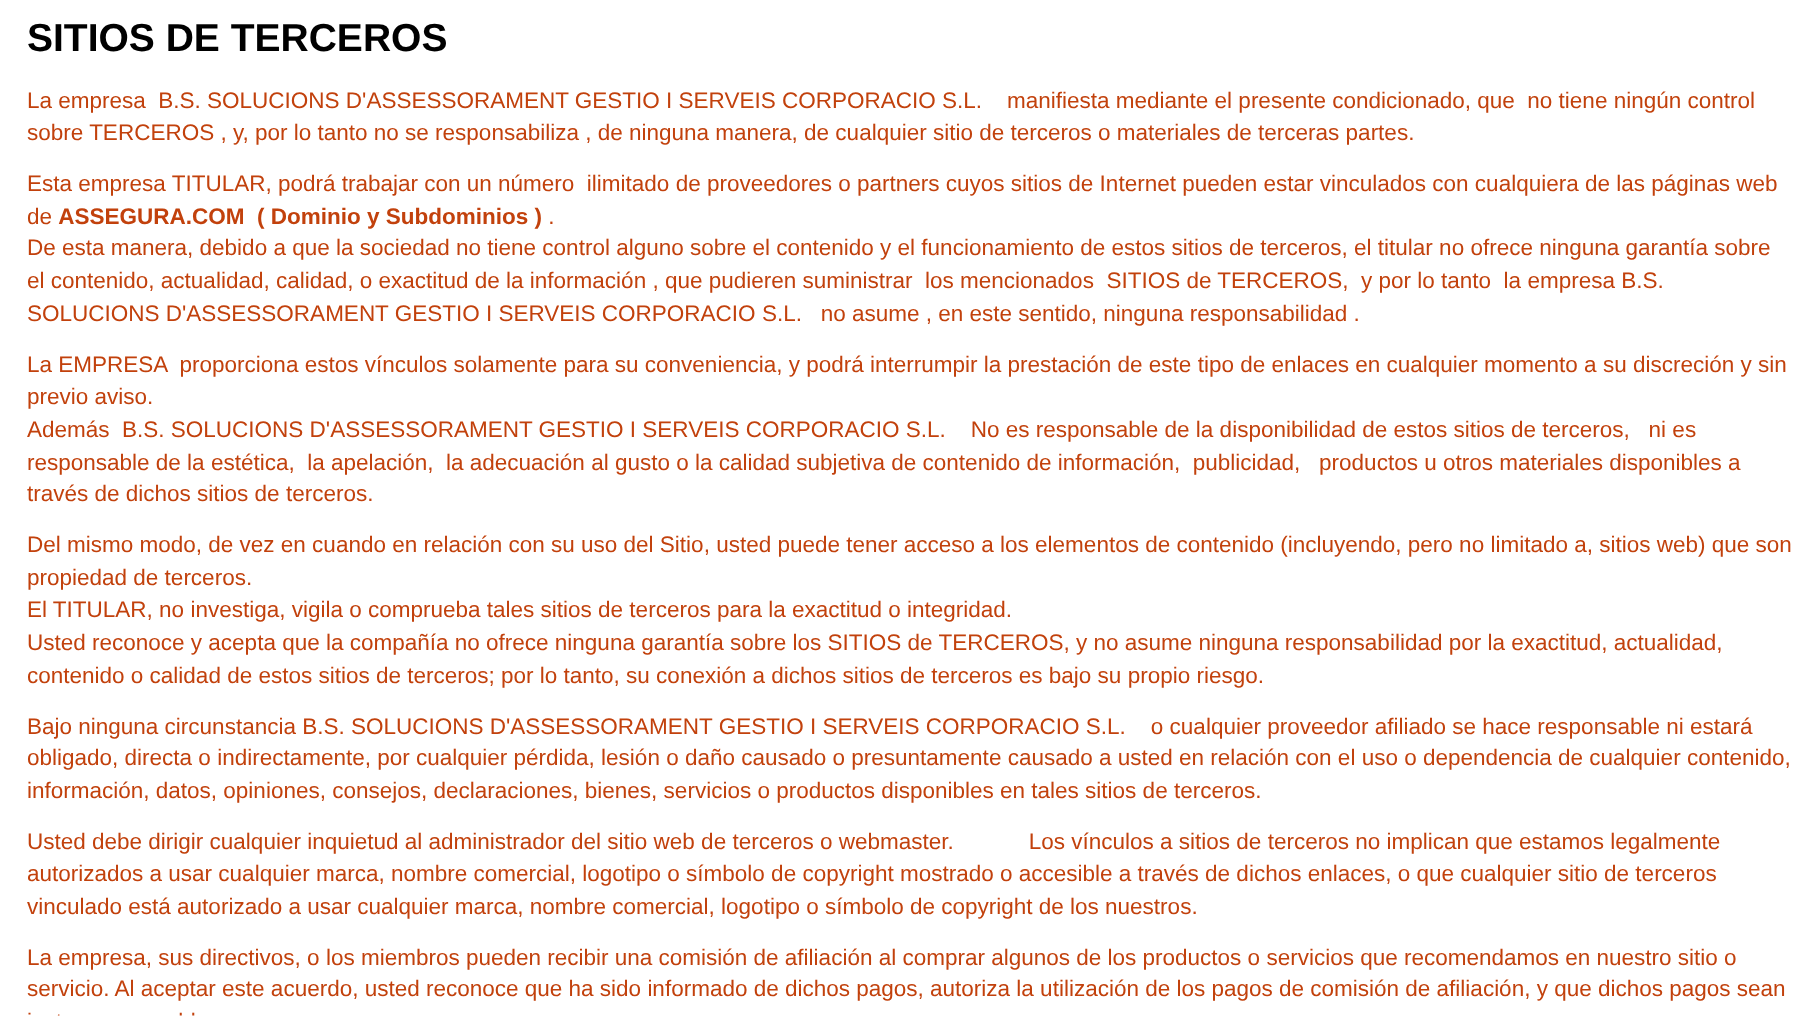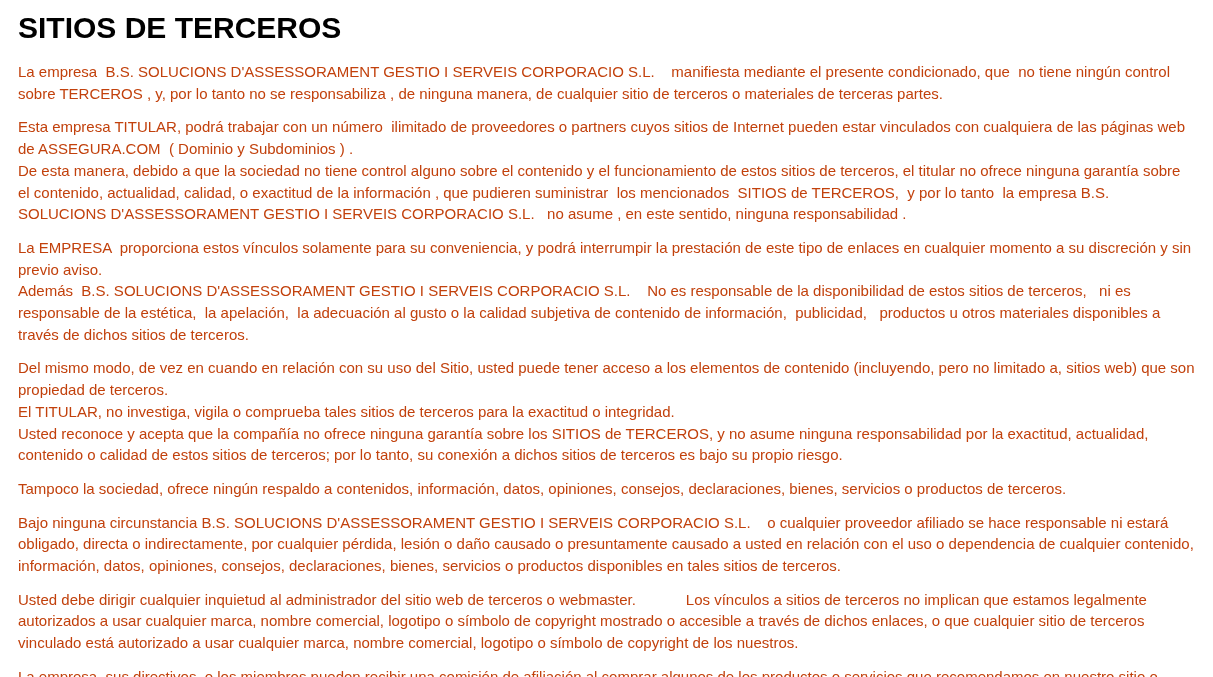--- a/index.html
+++ b/index.html
@@ -16,53 +16,52 @@
     font-family: "Liberation Sans", sans-serif;
   }
   .page {
     box-sizing: border-box;
     width: 1213px;
     height: 677px;
     padding: 4px 18px 0 18px;
   }
   h1.doc-title {
     font-family: "Liberation Sans", sans-serif;
-    font-size: 30px;
+    font-size: 26px;
     font-weight: 700;
     letter-spacing: 0;
     margin: 7px 0 0 0;
     line-height: 1.1;
     color: #000000;
   }
   .doc-body {
     margin-top: 17px;
   }
   p.para {
     font-size: 15px;
     line-height: 21.7px;
     margin: 0 0 12px 0;
     white-space: pre-wrap;
     color: #c2410c;
   }
   p.para b {
-    font-weight: 400;
+    font-weight: 700;
   }
 </style>
 </head>
 <body>
 
 <div class="page">
   <h1 class="doc-title">SITIOS DE TERCEROS</h1>
   <div class="doc-body" id="doc-body">
       <p class="para"><span>La empresa  B.S. SOLUCIONS D'ASSESSORAMENT GESTIO I SERVEIS CORPORACIO S.L.    manifiesta mediante el presente condicionado, que  no tiene ningún control sobre TERCEROS , y, por lo tanto no se responsabiliza , de ninguna manera, de cualquier sitio de terceros o materiales de terceras partes.</span></p>
       <p class="para"><span>Esta empresa TITULAR, podrá trabajar con un número  ilimitado de proveedores o partners cuyos sitios de Internet pueden estar vinculados con cualquiera de las páginas web de </span><b>ASSEGURA.COM  ( Dominio y Subdominios )</b><span> .
 De esta manera, debido a que la sociedad no tiene control alguno sobre el contenido y el funcionamiento de estos sitios de terceros, el titular no ofrece ninguna garantía sobre  el contenido, actualidad, calidad, o exactitud de la información , que pudieren suministrar  los mencionados  SITIOS de TERCEROS,  y por lo tanto  la empresa B.S. SOLUCIONS D'ASSESSORAMENT GESTIO I SERVEIS CORPORACIO S.L.   no asume , en este sentido, ninguna responsabilidad .</span></p>
       <p class="para"><span>La EMPRESA  proporciona estos vínculos solamente para su conveniencia, y podrá interrumpir la prestación de este tipo de enlaces en cualquier momento a su discreción y sin previo aviso.
 Además  B.S. SOLUCIONS D'ASSESSORAMENT GESTIO I SERVEIS CORPORACIO S.L.    No es responsable de la disponibilidad de estos sitios de terceros,   ni es responsable de la estética,  la apelación,  la adecuación al gusto o la calidad subjetiva de contenido de información,  publicidad,   productos u otros materiales disponibles a través de dichos sitios de terceros.</span></p>
       <p class="para"><span>Del mismo modo, de vez en cuando en relación con su uso del Sitio, usted puede tener acceso a los elementos de contenido (incluyendo, pero no limitado a, sitios web) que son propiedad de terceros.
 El TITULAR, no investiga, vigila o comprueba tales sitios de terceros para la exactitud o integridad.
 Usted reconoce y acepta que la compañía no ofrece ninguna garantía sobre los SITIOS de TERCEROS, y no asume ninguna responsabilidad por la exactitud, actualidad, contenido o calidad de estos sitios de terceros; por lo tanto, su conexión a dichos sitios de terceros es bajo su propio riesgo.</span></p>
-      <p class="para"><span>Tampoco la sociedad, ofrece ningún respaldo a contenidos, información, datos, opiniones, consejos, declaraciones, bienes, servicios o productos de terceros.</span></p>
       <p class="para"><span>Bajo ninguna circunstancia B.S. SOLUCIONS D'ASSESSORAMENT GESTIO I SERVEIS CORPORACIO S.L.    o cualquier proveedor afiliado se hace responsable ni estará obligado, directa o indirectamente, por cualquier pérdida, lesión o daño causado o presuntamente causado a usted en relación con el uso o dependencia de cualquier contenido, información, datos, opiniones, consejos, declaraciones, bienes, servicios o productos disponibles en tales sitios de terceros.</span></p>
       <p class="para"><span>Usted debe dirigir cualquier inquietud al administrador del sitio web de terceros o webmaster.            Los vínculos a sitios de terceros no implican que estamos legalmente autorizados a usar cualquier marca, nombre comercial, logotipo o símbolo de copyright mostrado o accesible a través de dichos enlaces, o que cualquier sitio de terceros vinculado está autorizado a usar cualquier marca, nombre comercial, logotipo o símbolo de copyright de los nuestros.</span></p>
       <p class="para"><span>La empresa, sus directivos, o los miembros pueden recibir una comisión de afiliación al comprar algunos de los productos o servicios que recomendamos en nuestro sitio o servicio. Al aceptar este acuerdo, usted reconoce que ha sido informado de dichos pagos, autoriza la utilización de los pagos de comisión de afiliación, y que dichos pagos sean justos y razonables.</span></p>
     </div>
 </div>
 
 </body></html>

